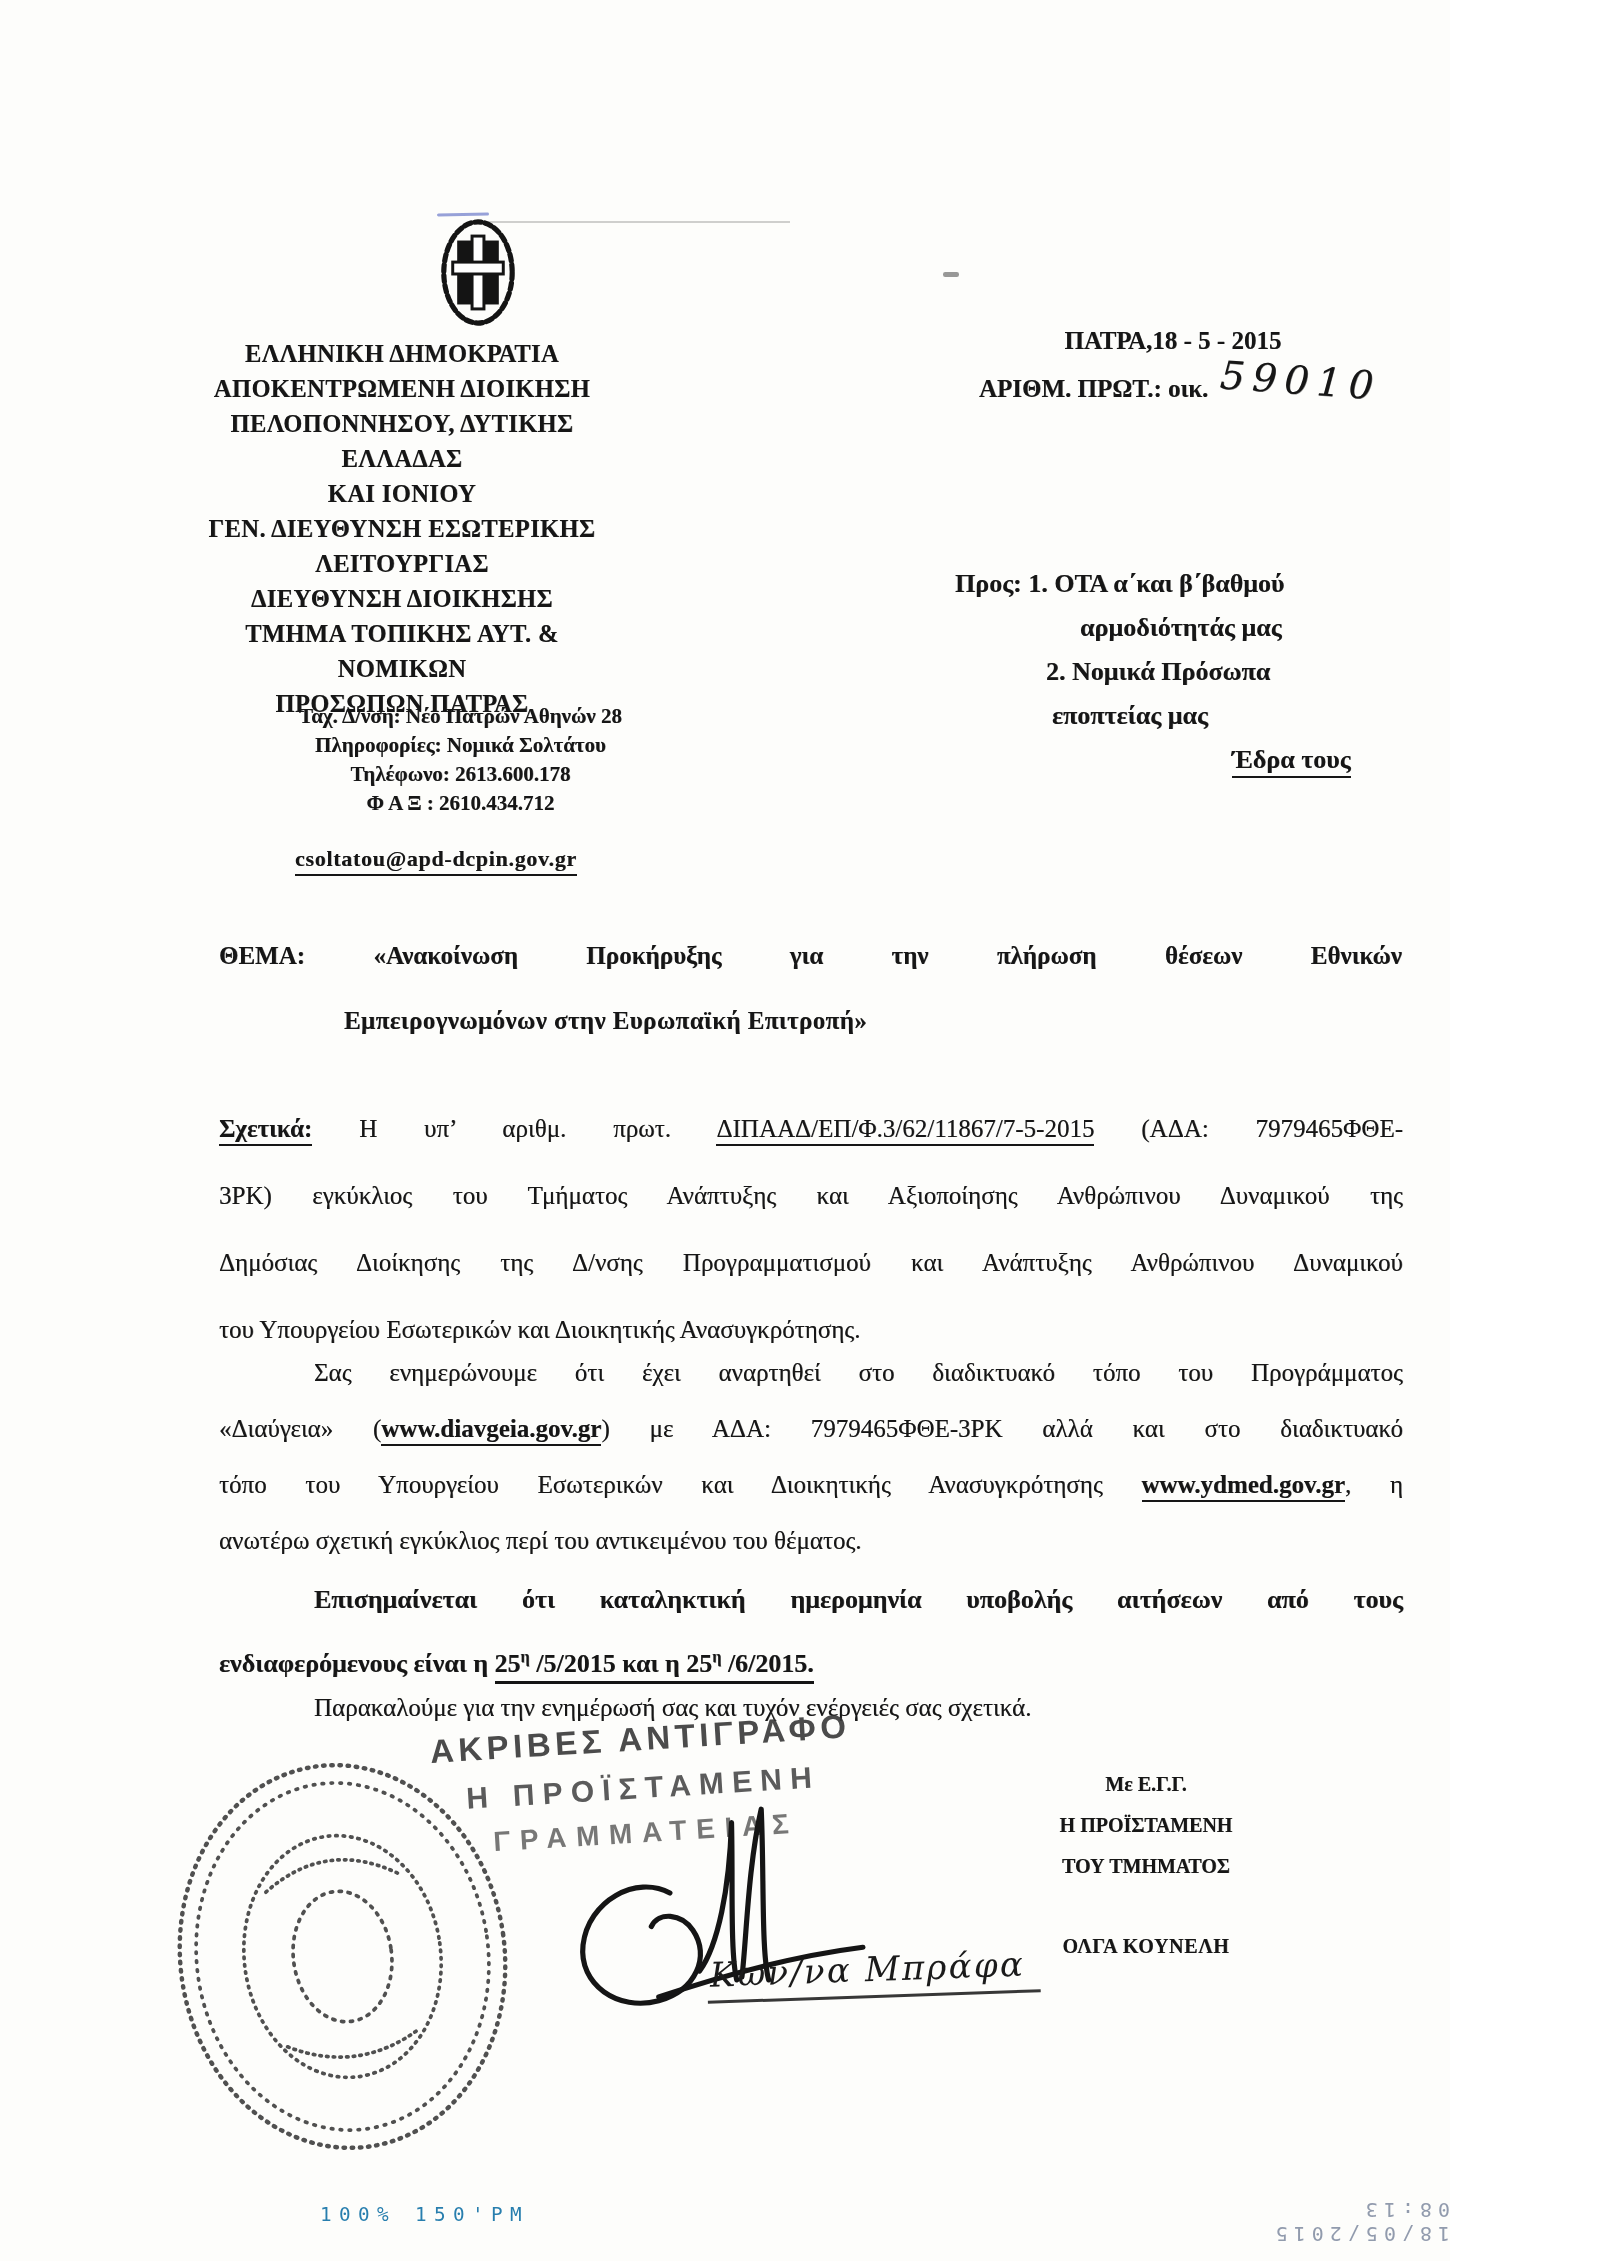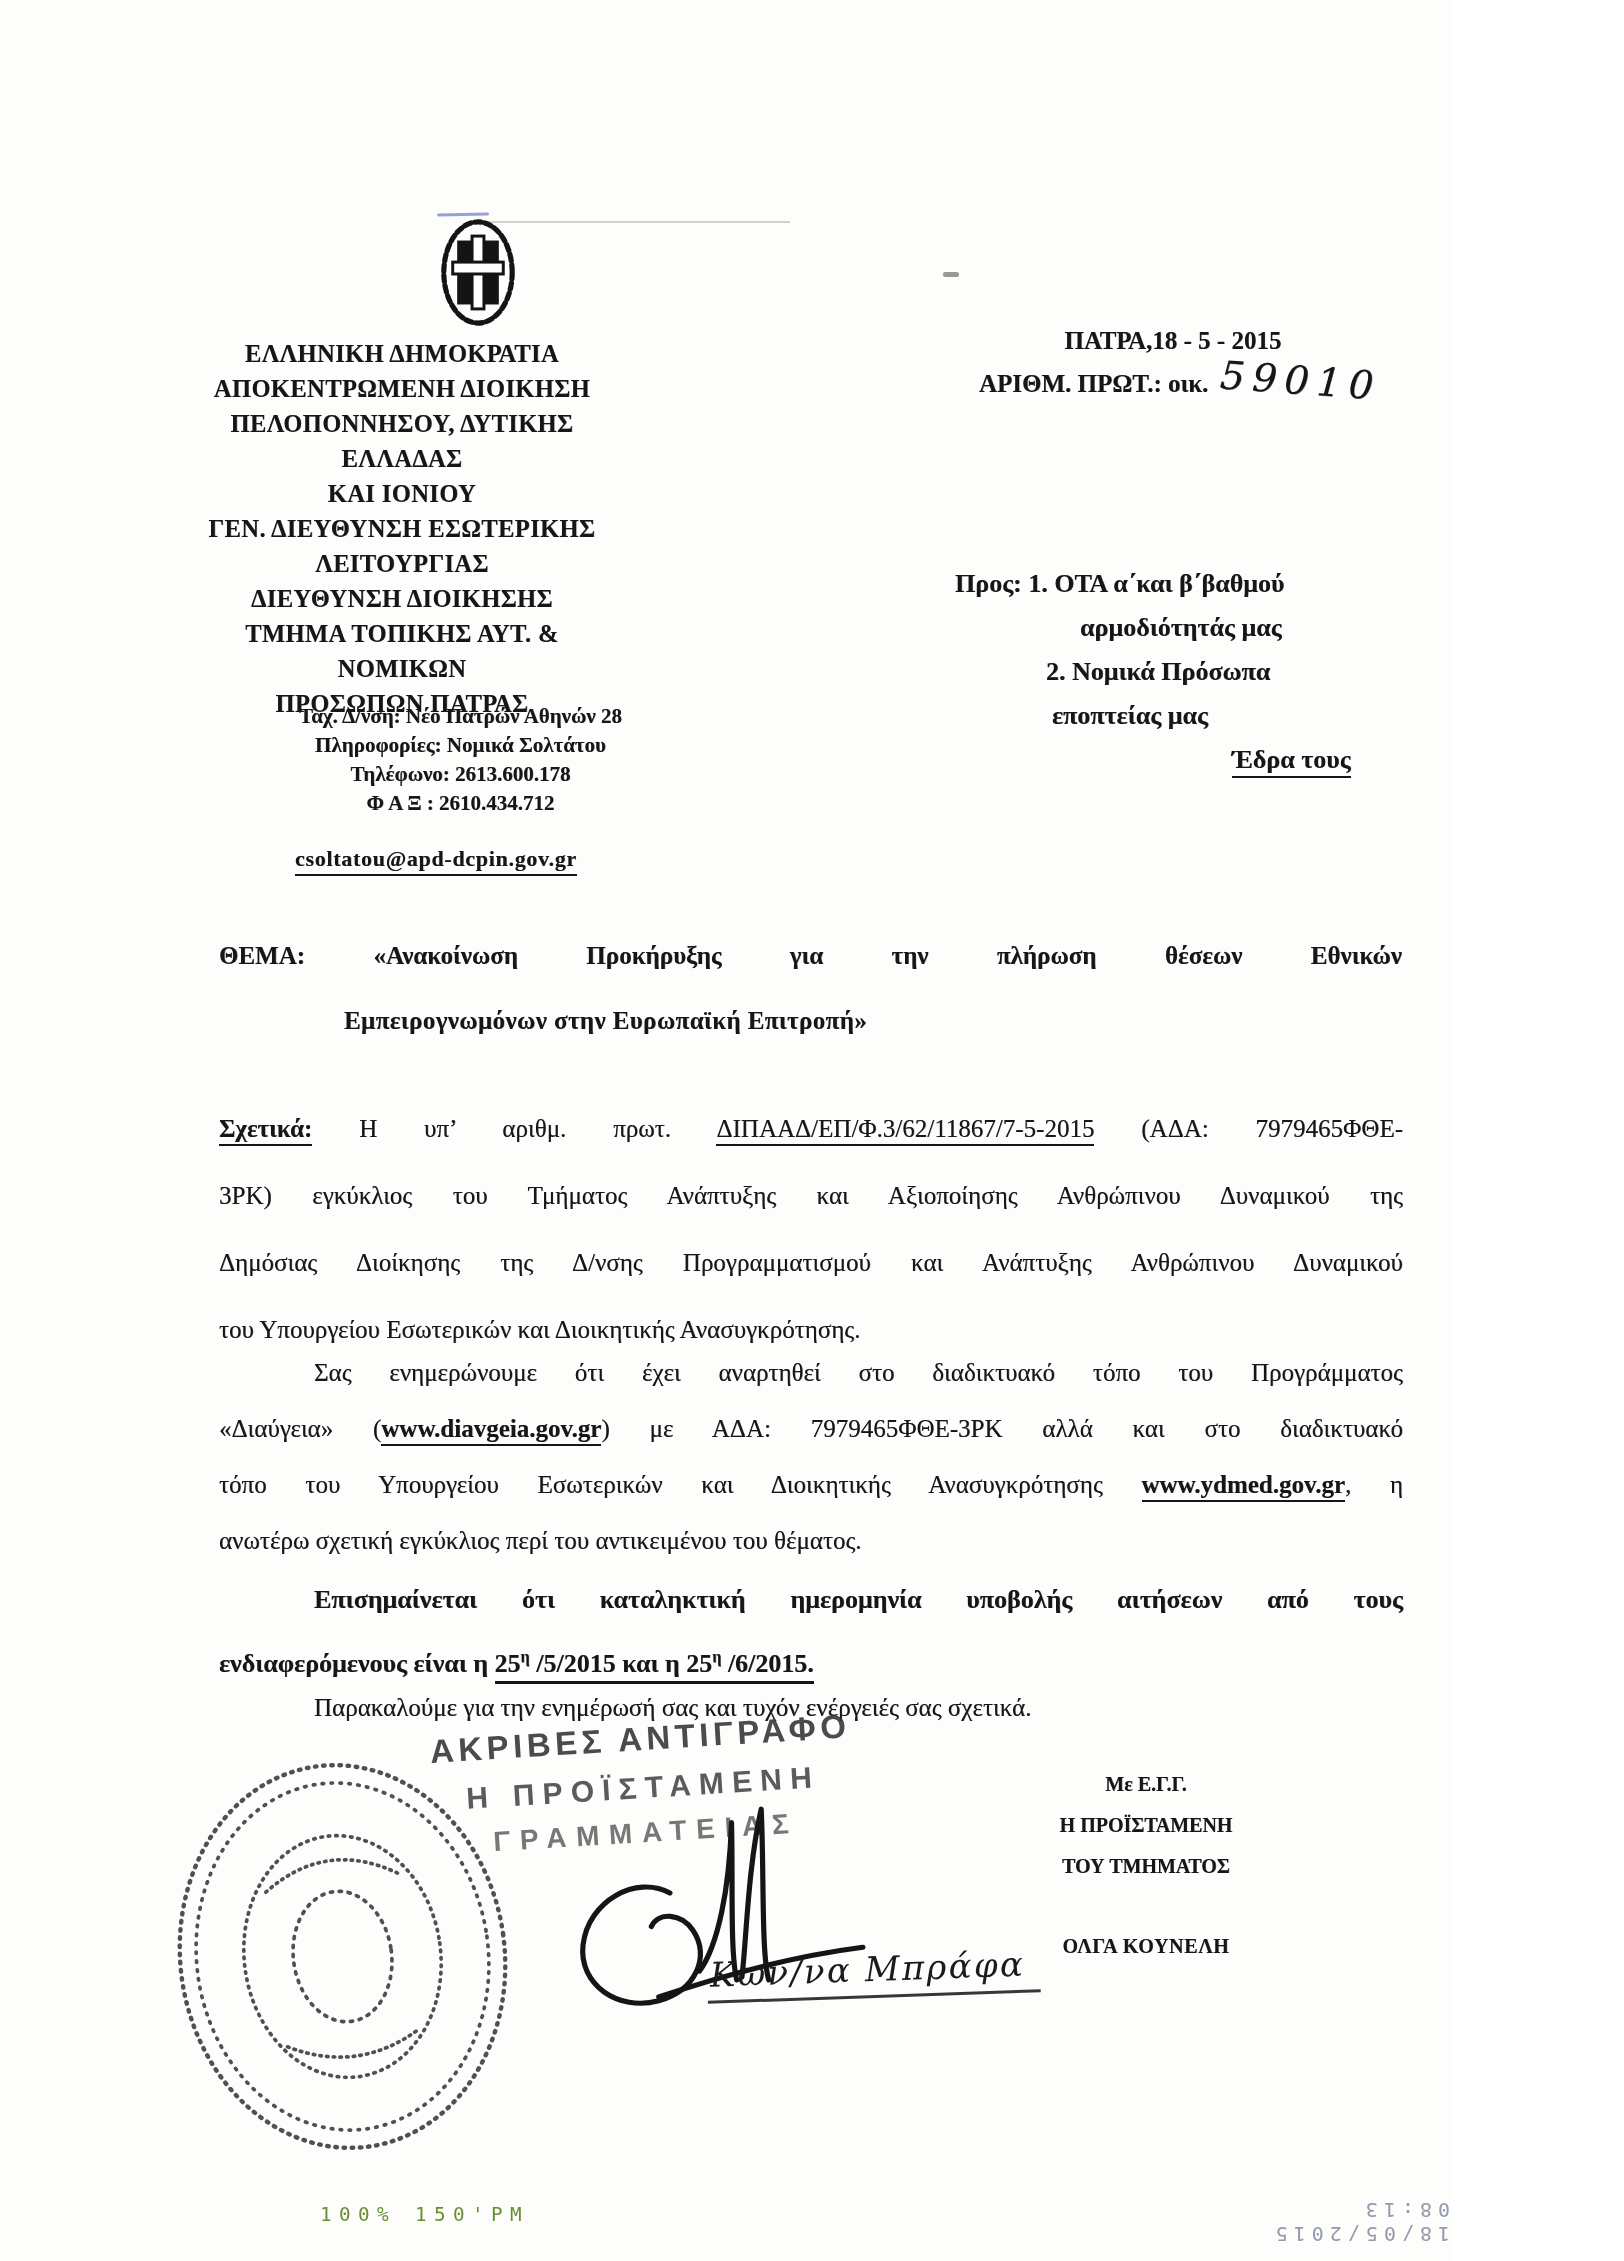--- a/index.html
+++ b/index.html
@@ -22,21 +22,21 @@
   .speck{left:943px;top:272px;width:16.4px;height:4.5px;background:#333;opacity:.5;border-radius:2.2px;}
 
   .emblem{left:440px;top:216px;width:76px;height:113px;}
 
   .org{left:179px;top:336px;width:446px;font-size:24.5px;line-height:35px;letter-spacing:0.4px;}
   .contact{left:245px;top:702px;width:431px;font-size:21px;line-height:29px;}
   .email{left:295px;top:846px;font-size:22px;letter-spacing:0.7px;border-bottom:2.2px solid #161616;padding-bottom:2.2px;}
 
   .meta{left:979px;top:327px;width:417px;font-size:25px;}
   .meta-row1{display:flex;justify-content:center;width:388px;}
-  .meta-row2{display:flex;align-items:center;gap:12px;margin-top:9px;}
+  .meta-row2{display:flex;align-items:flex-end;gap:12px;margin-top:9px;}
   .hand-number{font-family:"DejaVu Serif",serif;font-style:italic;font-weight:400;font-size:39px;letter-spacing:7.4px;transform:rotate(4deg);margin-top:-6px;}
 
   .recipients{left:955px;top:562px;font-size:26px;line-height:44px;}
   .ind1{padding-left:125px;}
   .ind2{padding-left:91px;}
   .ind3{padding-left:97px;}
   .ind4{padding-left:277px;}
   .ul{border-bottom:2.2px solid #161616;padding-bottom:1.5px;}
 
   .subject{left:219px;top:942px;width:1183px;font-size:25px;}
@@ -60,21 +60,21 @@
 
   .sig-scribble{left:547px;top:1778px;width:372px;height:245px;}
   .hand-name{left:707px;top:1949px;font-family:"DejaVu Serif",serif;font-style:italic;font-size:34px;
     letter-spacing:2.2px;color:#1b1b1b;transform:rotate(-2deg);
     border-bottom:3px solid rgba(20,20,20,.85);padding:0 15px 6px 3px;}
 
   .sign-block{left:1012px;top:1764px;width:268px;font-size:20px;line-height:41px;}
   .sign-name{margin-top:39px;letter-spacing:0.7px;}
 
   .fax{font-family:"DejaVu Sans Mono","Liberation Mono",monospace;opacity:.85;}
-  .fax-left{left:320px;top:2203px;font-size:19.3px;color:#4d7c0f;letter-spacing:7.4px;filter:blur(0.4px);}
+  .fax-left{left:320px;top:2203px;font-size:19.3px;color:#0369a1;letter-spacing:7.4px;filter:blur(0.4px);}
   .fax-right{left:1209px;top:2198px;font-size:20px;color:#7f8aa0;letter-spacing:6px;filter:blur(0.4px);transform:rotate(180deg);}
 </style>
 </head>
 <body>
 
 <div class="page">
 
   <div class="abs blue-line"></div>
   <div class="abs gray-line"></div>
   <div class="abs speck"></div>

